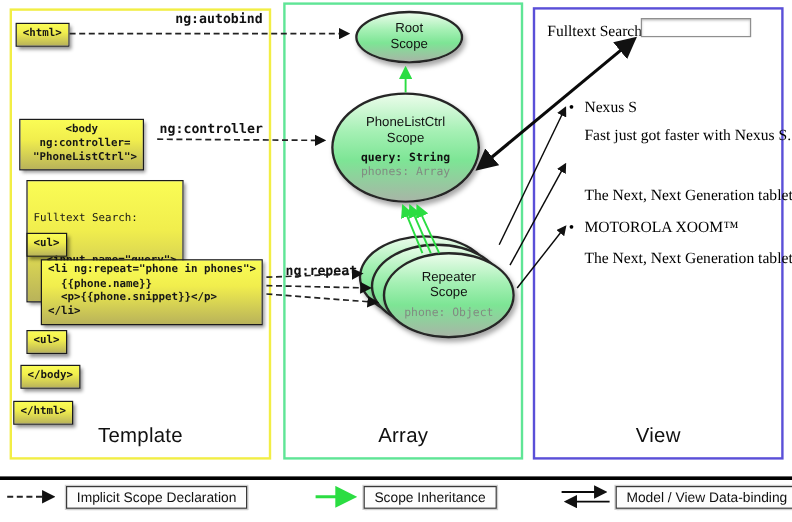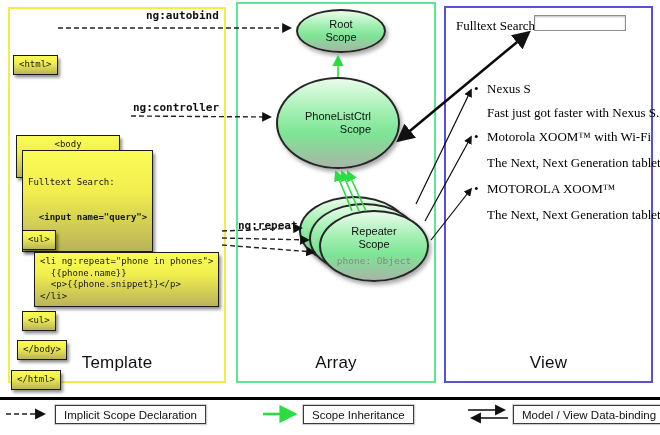--- a/index.html
+++ b/index.html
@@ -30,21 +30,21 @@
   
   .code-box{
     position:absolute;
     background:linear-gradient(180deg,var(--box-yellow-top) 0%,#f1ee4d 40%,var(--box-yellow-bottom) 100%);
     border:1.5px solid #1b1b1b;
     box-shadow:2px 2.5px 3px rgba(0,0,0,.45);
     font-family:"DejaVu Sans Mono","Liberation Mono",monospace;
     font-size:9px;line-height:1.3;color:#161616;
     padding:3px 5px;white-space:pre;z-index:3;
   }
-  .code-bold{font-weight:normal;margin-top:36px;}
+  .code-bold{font-weight:bold;}
   .code-normal{font-weight:normal;display:block;white-space:pre;}
   .code-bold-line{font-weight:bold;display:block;white-space:pre;}
 
   
   .arrow-label{
     position:absolute;font-family:"DejaVu Sans Mono","Liberation Mono",monospace;
     font-weight:bold;font-size:11px;color:#111;z-index:4;white-space:nowrap;
   }
 
   
@@ -54,21 +54,21 @@
     background:linear-gradient(180deg,#eafcea 0%,#a5f0b4 35%,#7de595 62%,#a7b6a6 100%);
     box-shadow:2px 3px 4px rgba(0,0,0,.35);
     display:flex;flex-direction:column;align-items:center;justify-content:center;
     text-align:center;z-index:2;
   }
   .scope-name{font-size:11px;line-height:1.15;color:#111;}
   .scope-props{margin-top:5px;font-family:"DejaVu Sans Mono","Liberation Mono",monospace;font-size:9.5px;line-height:1.25;}
   .prop-strong{font-weight:bold;color:#111;display:block;}
   .prop-dim{color:#828a82;display:block;}
   .scope-root{left:296px;top:9px;width:90px;height:44px;}
-  .scope-phonelist{left:276px;top:77px;width:124px;height:92px;text-align:right;}
+  .scope-phonelist{left:276px;top:77px;width:124px;height:92px;}
   .rep-back2{left:299px;top:196px;width:110px;height:70px;z-index:1;}
   .rep-back1{left:309px;top:203px;width:110px;height:71px;z-index:2;}
   .rep-front{left:319px;top:210px;width:110px;height:72px;z-index:3;}
 
   
   .view-search-label{
     position:absolute;left:456px;top:18px;
     font-family:"Liberation Serif",serif;font-size:13px;color:#000;z-index:3;
   }
   .view-input{
@@ -136,42 +136,43 @@
   <div class="arrow-label" style="left:133px;top:101px;">ng:controller</div>
   <div class="arrow-label" style="left:238px;top:219px;">ng:repeat</div>
 
   <div class="scope scope-root">
     <div class="scope-name" style="white-space:pre-line;">Root
 Scope</div>
   </div>
   <div class="scope scope-phonelist">
     <div class="scope-name" style="white-space:pre-line;">PhoneListCtrl
 Scope</div>
+    <div class="scope-props">
+      <span class="prop-strong">query: String</span>
+      <span class="prop-dim">phones: Array</span>
+    </div>
   </div>
   <div class="scope rep-back2"></div>
   <div class="scope rep-back1"></div>
   <div class="scope rep-front">
     <div class="scope-name" style="white-space:pre-line;">Repeater
 Scope</div>
     <div class="scope-props">
       <span class="prop-dim">phone: Object</span>
     </div>
   </div>
 
   <div class="view-search-label">Fulltext Search:</div>
   <div class="view-input"></div>
 
   <div class="view-item-title" style="top:81px;">
     <span class="bullet">•</span><span>Nexus S</span>
   </div>
   <div class="view-item-desc" style="top:105px;">Fast just got faster with Nexus S.</div>
 
-  <div class="view-item-title" style="top:129px;">
-    <span class="bullet">•</span><span>Motorola XOOM™ with Wi-Fi</span>
-  </div>
   <div class="view-item-desc" style="top:155px;">The Next, Next Generation tablet.</div>
 
   <div class="view-item-title" style="top:181px;">
     <span class="bullet">•</span><span>MOTOROLA XOOM™</span>
   </div>
   <div class="view-item-desc" style="top:207px;">The Next, Next Generation tablet.</div>
 
   <div class="legend-sep"></div>
   <div class="legend-box legend-implicit">Implicit Scope Declaration</div>
   <div class="legend-box legend-inheritance">Scope Inheritance</div>

